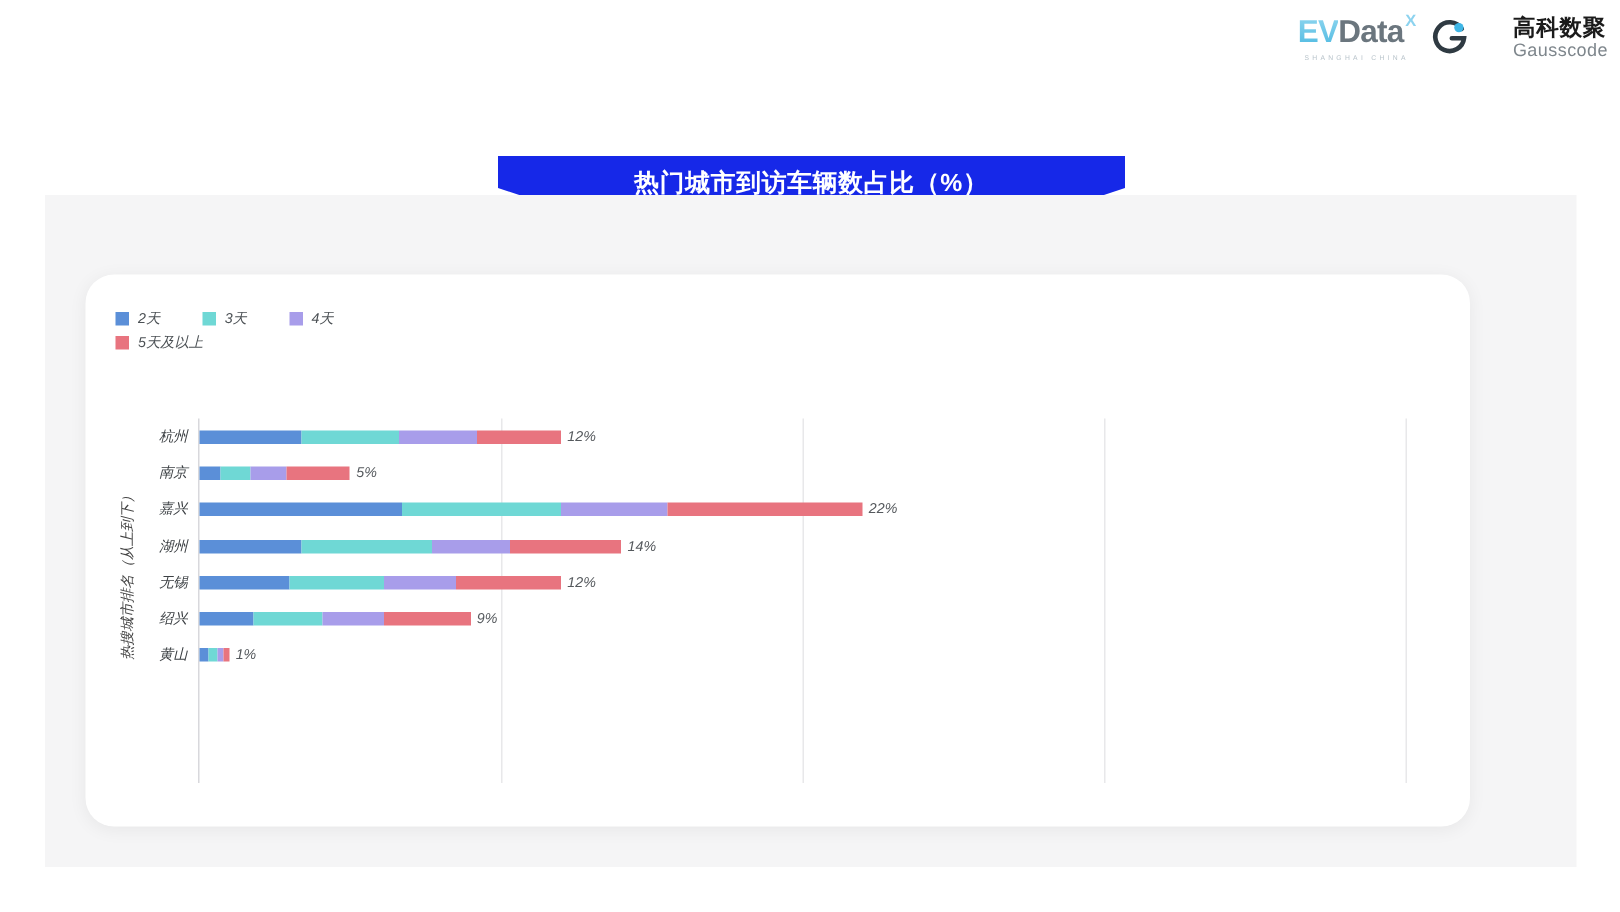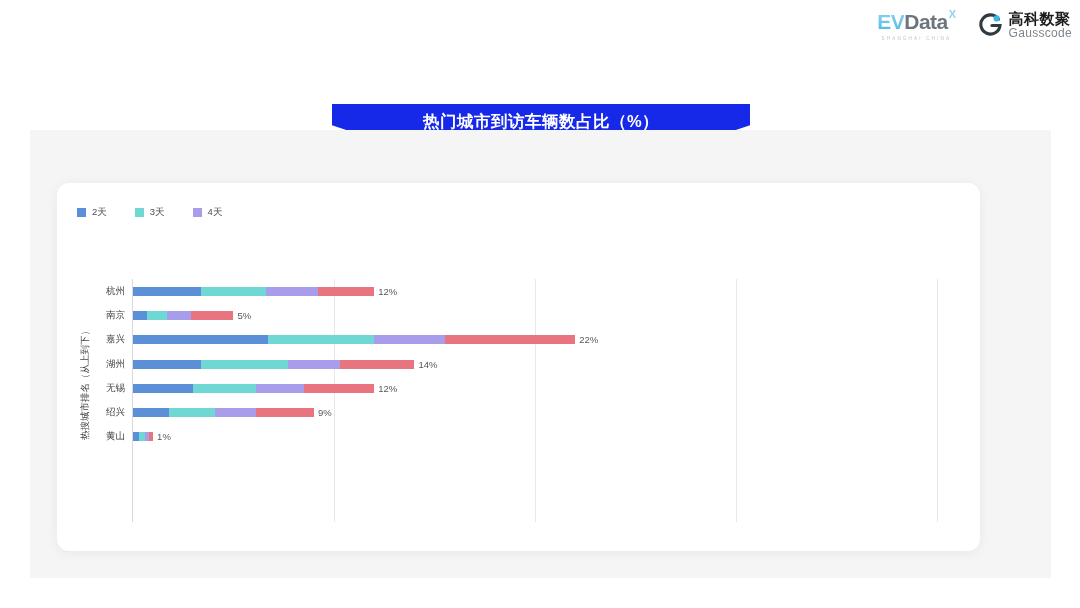--- a/index.html
+++ b/index.html
@@ -7,21 +7,21 @@
     width: 1080px; height: 608px;
     background: #ffffff;
     font-family: "Liberation Sans", "DejaVu Sans", sans-serif;
     overflow: hidden;
   }
   .page { position: relative; width: 1080px; height: 608px; background: #ffffff; }
 
   
   .logos {
     position: absolute; top: 10px; right: 8px;
-    display: flex; align-items: center; gap: 22px;
+    display: flex; align-items: center; gap: 10px;
   }
   .evdata { display: flex; flex-direction: column; align-items: center; }
   .evdata-word {
     display: flex; align-items: flex-start;
     font-size: 21px; font-weight: 700; letter-spacing: -0.5px;
     color: #5f6a72;
   }
   .evdata-ev {
     background: linear-gradient(180deg,#8fd6ef 0%, #49b7e0 100%);
     -webkit-background-clip: text; background-clip: text; color: transparent;
@@ -31,21 +31,21 @@
   .evdata-x {
     color: #8dd3ef; font-size: 11px; font-weight: 700;
     margin-left: 1px; margin-top: -2px;
   }
   .evdata-sub {
     font-size: 4.5px; letter-spacing: 2.2px; color: #b9c4cb;
     margin-top: 2px; text-transform: uppercase;
   }
   .gauss { display: flex; align-items: center; gap: 6px; }
   .gauss-mark { width: 25px; height: 25px; position: relative; }
-  .gauss-text { display: flex; flex-direction: column; line-height: 1.05; }
+  .gauss-text { display: flex; flex-direction: column; line-height: 1.05; margin-left: 24px; }
   .gauss-cn { font-size: 15px; font-weight: 700; color: #1b1b1b; letter-spacing: 0.5px; }
   .gauss-en { font-size: 12px; color: #7e868c; letter-spacing: 0.3px; }
 
   
   .banner {
     position: absolute; left: 332px; top: 104px;
     width: 418px; height: 38px;
     background: #1628e8;
     clip-path: polygon(0 0, 100% 0, 100% 56%, 88% 100%, 12% 100%, 0 56%);
     display: flex; align-items: center; justify-content: center;
@@ -59,22 +59,23 @@
   .panel {
     position: absolute; left: 30px; top: 130px;
     width: 1021px; height: 448px;
     background: #f5f5f6;
   }
 
   
   .card {
     position: absolute; left: 57px; top: 183px;
     width: 923px; height: 368px;
-    background: #ffffff; border-radius: 12px;
+    background: #ffffff; border-radius: 19px;
     box-shadow: 0 2px 12px rgba(0,0,0,0.06);
+    font-style: italic;
   }
 
   
   .legend {
     position: absolute; left: 20px; top: 23px;
     width: 260px;
   }
   .legend-row { display: flex; align-items: center; }
   .legend-row + .legend-row { margin-top: 3px; }
   .legend-item { display: flex; align-items: center; margin-right: 28px; }
@@ -168,20 +169,26 @@
         </div>
         <div class="legend-item">
           <span class="legend-swatch" style="background:#6fd8d5"></span>
           <span class="legend-label">3天</span>
         </div>
         <div class="legend-item">
           <span class="legend-swatch" style="background:#a89dea"></span>
           <span class="legend-label">4天</span>
         </div>
       </div>
+      <div class="legend-row">
+        <div class="legend-item">
+          <span class="legend-swatch" style="background:#e8747f"></span>
+          <span class="legend-label">5天及以上</span>
+        </div>
+      </div>
     </div>
 
     <div class="plot">
       <div class="axis-title">
         <span class="axis-title-inner">热搜城市排名（从上到下）</span>
       </div>
       <div class="axis-line"></div>
       <div class="gridlines" id="gridlines">
           <div class="gridline" style="left: 277px;"></div>
           <div class="gridline" style="left: 478px;"></div>

